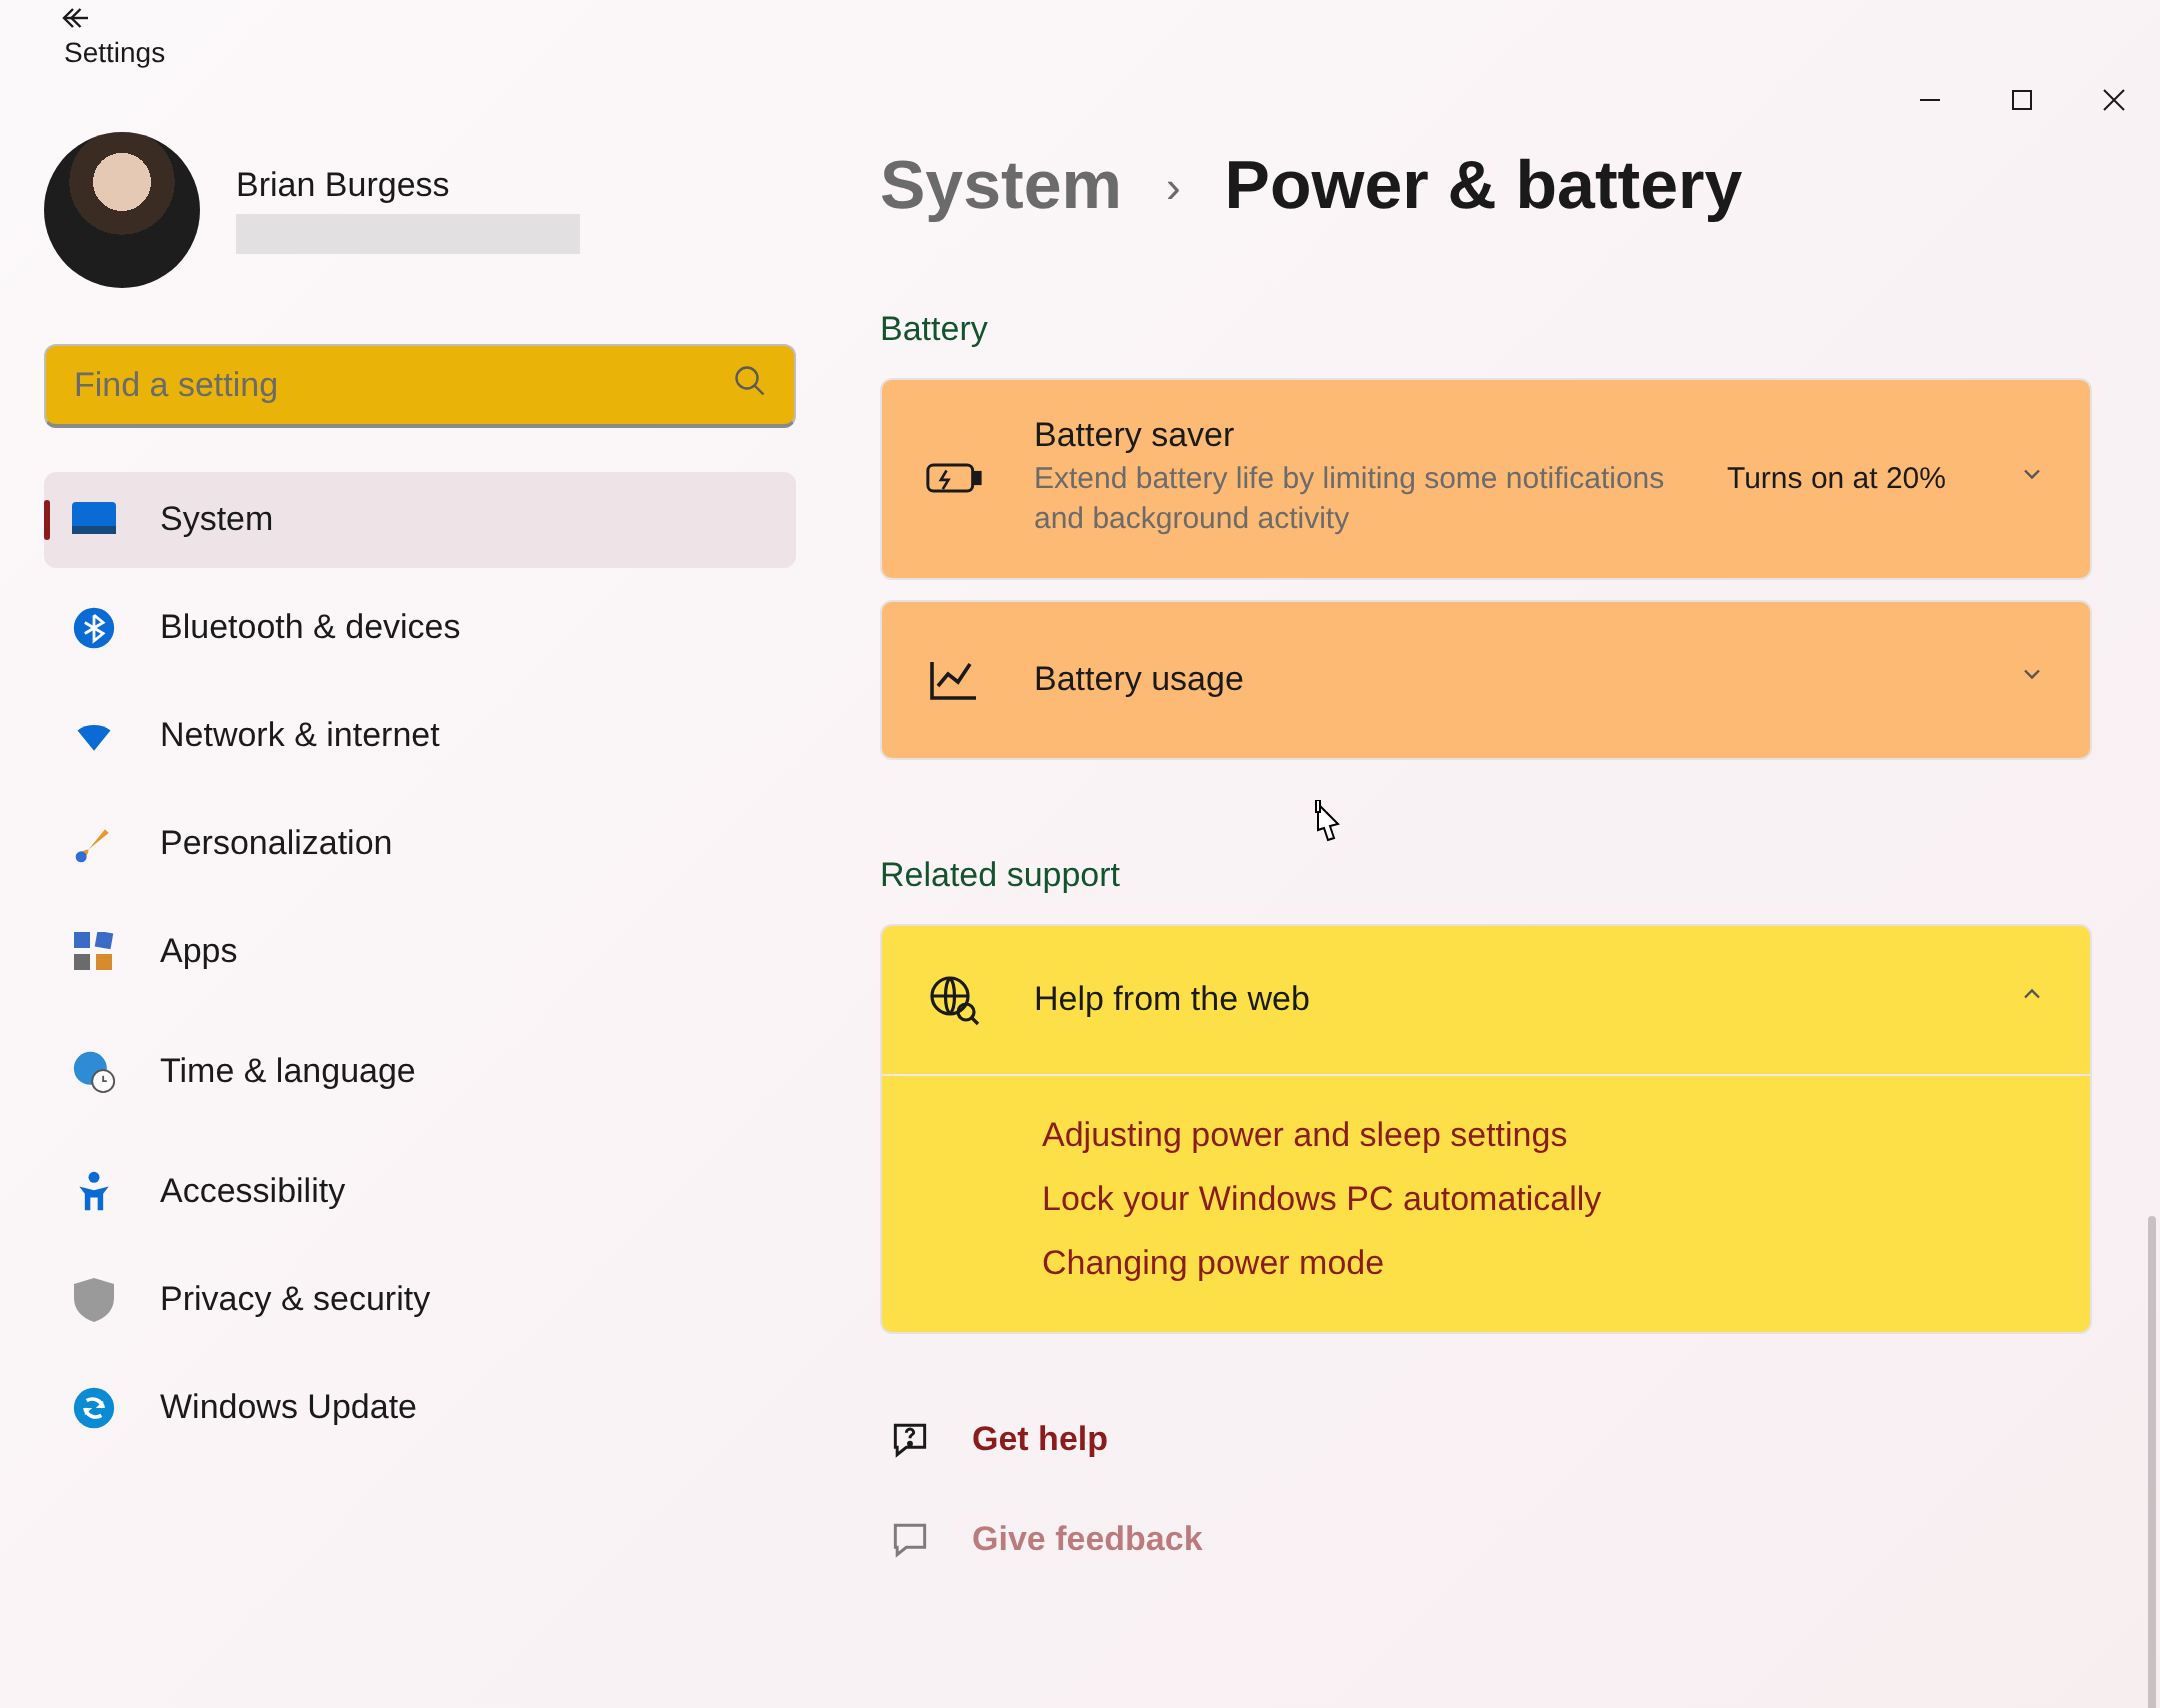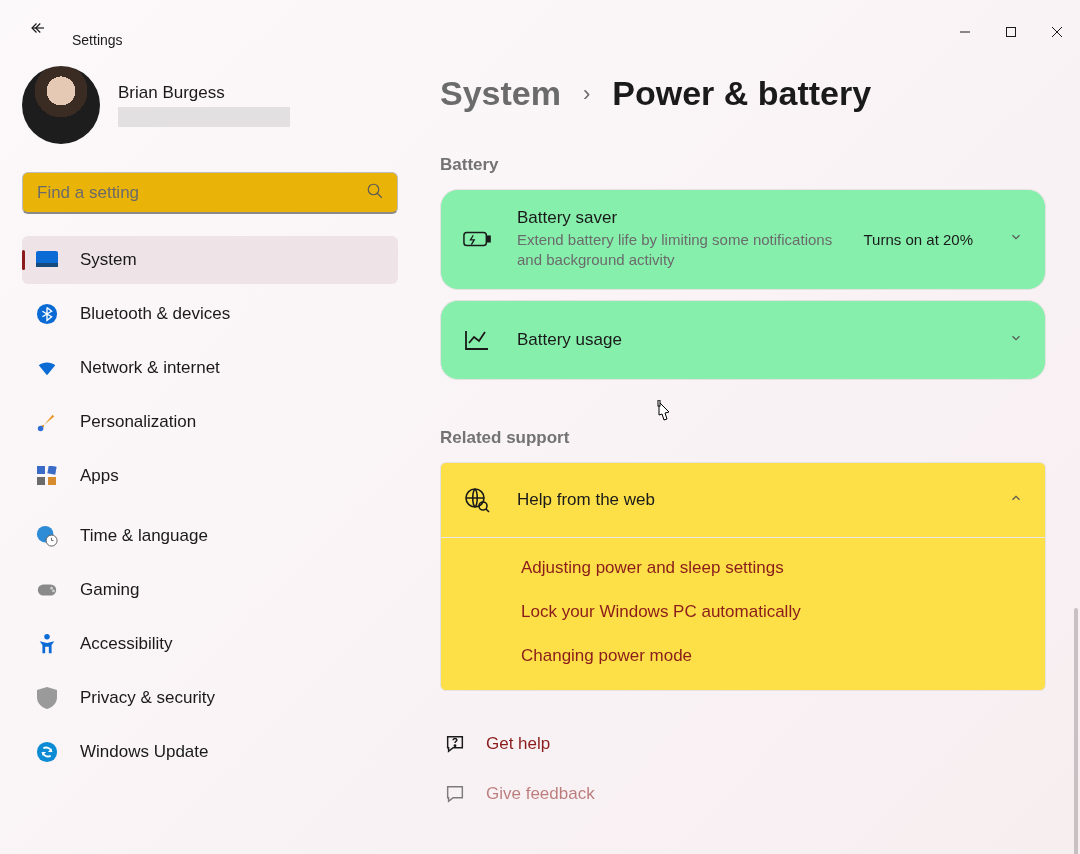--- a/index.html
+++ b/index.html
@@ -1,18 +1,18 @@
 <!DOCTYPE html>
 <html><head>
 <meta charset="utf-8">
 <style>
   * { box-sizing: border-box; margin: 0; padding: 0; font-family: "Segoe UI", "Segoe UI Variable", sans-serif; }
   body { width: 1080px; height: 854px; background: linear-gradient(135deg, #fcf9fb 0%, #f7eef0 100%); overflow: hidden; position: relative; }
 
-  .titlebar { height: 48px; display: flex; align-items: flex-end; padding-left: 18px; }
+  .titlebar { height: 48px; display: flex; align-items: flex-start; padding-left: 18px; flex-direction: column; }
   .back-btn { width: 40px; height: 40px; display: flex; align-items: center; justify-content: center; cursor: pointer; }
   .title { margin-left: 14px; font-size: 14px; color: #1a1a1a; }
   .win-controls { margin-left: auto; display: flex; }
   .win-btn { width: 46px; height: 32px; display: flex; align-items: center; justify-content: center; }
   .win-btn svg { stroke: #1a1a1a; }
 
   .body { display: flex; height: calc(854px - 48px); }
 
   .sidebar { width: 400px; padding: 18px 0 0 22px; }
   .profile { display: flex; align-items: center; gap: 18px; margin-bottom: 28px; }
@@ -31,41 +31,41 @@
   .nav-item.active::before { content: ""; position: absolute; left: 0; top: 14px; bottom: 14px; width: 3px; background: #8a1c1c; border-radius: 2px; }
   .nav-gap { height: 6px; }
   .nav-ico { width: 22px; height: 22px; display: flex; align-items: center; justify-content: center; }
 
   .main { flex: 1; padding: 26px 34px 0 40px; overflow: hidden; position: relative; }
   .crumb { display: flex; align-items: center; gap: 22px; margin-bottom: 42px; }
   .crumb-parent { font-size: 34px; font-weight: 600; color: #6b6b6b; }
   .crumb-sep { font-size: 22px; color: #6b6b6b; }
   .crumb-current { font-size: 34px; font-weight: 600; color: #1a1a1a; text-align: right; }
 
-  .section-head { font-size: 17px; font-weight: 700; color: #737373; margin-bottom: 14px; }
-
-  .card { background: #86efac; border: 1px solid #e8e1e3; border-radius: 18px; padding: 18px 22px; display: flex; align-items: center; gap: 26px; margin-bottom: 10px; cursor: pointer; }
+  .section-head { font-size: 17px; font-weight: 400; color: #14532d; margin-bottom: 14px; }
+
+  .card { background: #fdba74; border: 1px solid #e8e1e3; border-radius: 6px; padding: 18px 22px; display: flex; align-items: center; gap: 26px; margin-bottom: 10px; cursor: pointer; }
   .card-ico { width: 28px; display: flex; align-items: center; justify-content: center; }
   .card-body { flex: 1; }
   .card-title { font-size: 17px; color: #1a1a1a; }
   .card-sub { font-size: 15px; color: #6b6b6b; margin-top: 2px; line-height: 1.35; }
   .card-status { font-size: 15px; color: #1a1a1a; margin-right: 10px; }
   .chev { width: 14px; }
 
   .card.tall { padding: 28px 22px; }
 
   .section-gap { height: 38px; }
 
   .help-card { background: #fde047; border: 1px solid #e8e1e3; border-radius: 6px; margin-bottom: 10px; }
   .help-head { display: flex; align-items: center; gap: 26px; padding: 24px 22px; cursor: pointer; }
-  .help-links { border-top: 1px solid #eee6e8; padding: 20px 22px 24px 80px; display: flex; flex-direction: column; gap: 24px; }
+  .help-links { border-top: 1px solid #eee6e8; padding: 20px 22px 24px 80px; display: flex; flex-direction: column; gap: 12px; }
   .help-link { font-size: 17px; color: #8a1c1c; cursor: pointer; }
 
   .footer-link { display: flex; align-items: center; gap: 20px; padding: 14px 4px; font-size: 17px; }
-  .footer-link .lbl { color: #8a1c1c; cursor: pointer; }
+  .footer-link .lbl { color: #8a1c1c; cursor: pointer; font-weight: bold; }
   .footer-ico { width: 22px; display: flex; align-items: center; justify-content: center; }
 
   .cursor { position: absolute; left: 652px; top: 400px; pointer-events: none; }
 
   .scrollbar { position: absolute; right: 2px; top: 560px; width: 4px; height: 260px; background: #c8c1c3; border-radius: 2px; }
 </style>
 </head>
 <body>
 
 <div class="titlebar">
@@ -177,30 +177,20 @@
         <span class="nav-ico">
             <svg width="22" height="22" viewBox="0 0 24 24">
               <circle cx="10" cy="10" r="9" fill="#2e8bd6"></circle>
               <circle cx="17" cy="17" r="6" fill="#fff" stroke="#555" stroke-width="1"></circle>
               <path d="M17 14v3h2" stroke="#555" stroke-width="1" fill="none"></path>
             </svg>
           </span>
         <span>Time &amp; language</span>
       </div>
       <div class="nav-gap"></div>
-      <div class="nav-item">
-        <span class="nav-ico">
-            <svg width="24" height="16" viewBox="0 0 24 16" fill="#8a8a8a">
-              <rect x="2" y="2" width="20" height="12" rx="6"></rect>
-              <circle cx="17" cy="6" r="1.5" fill="#d0d0d0"></circle>
-              <circle cx="19" cy="9" r="1.5" fill="#d0d0d0"></circle>
-            </svg>
-          </span>
-        <span>Gaming</span>
-      </div>
       <div class="nav-gap"></div>
       <div class="nav-item">
         <span class="nav-ico">
             <svg width="22" height="22" viewBox="0 0 24 24" fill="#0b6bd4">
               <circle cx="12" cy="4" r="3"></circle>
               <path d="M4 9l8 2 8-2-3 4v9h-3v-7h-4v7H7v-9z"></path>
             </svg>
           </span>
         <span>Accessibility</span>
       </div>

